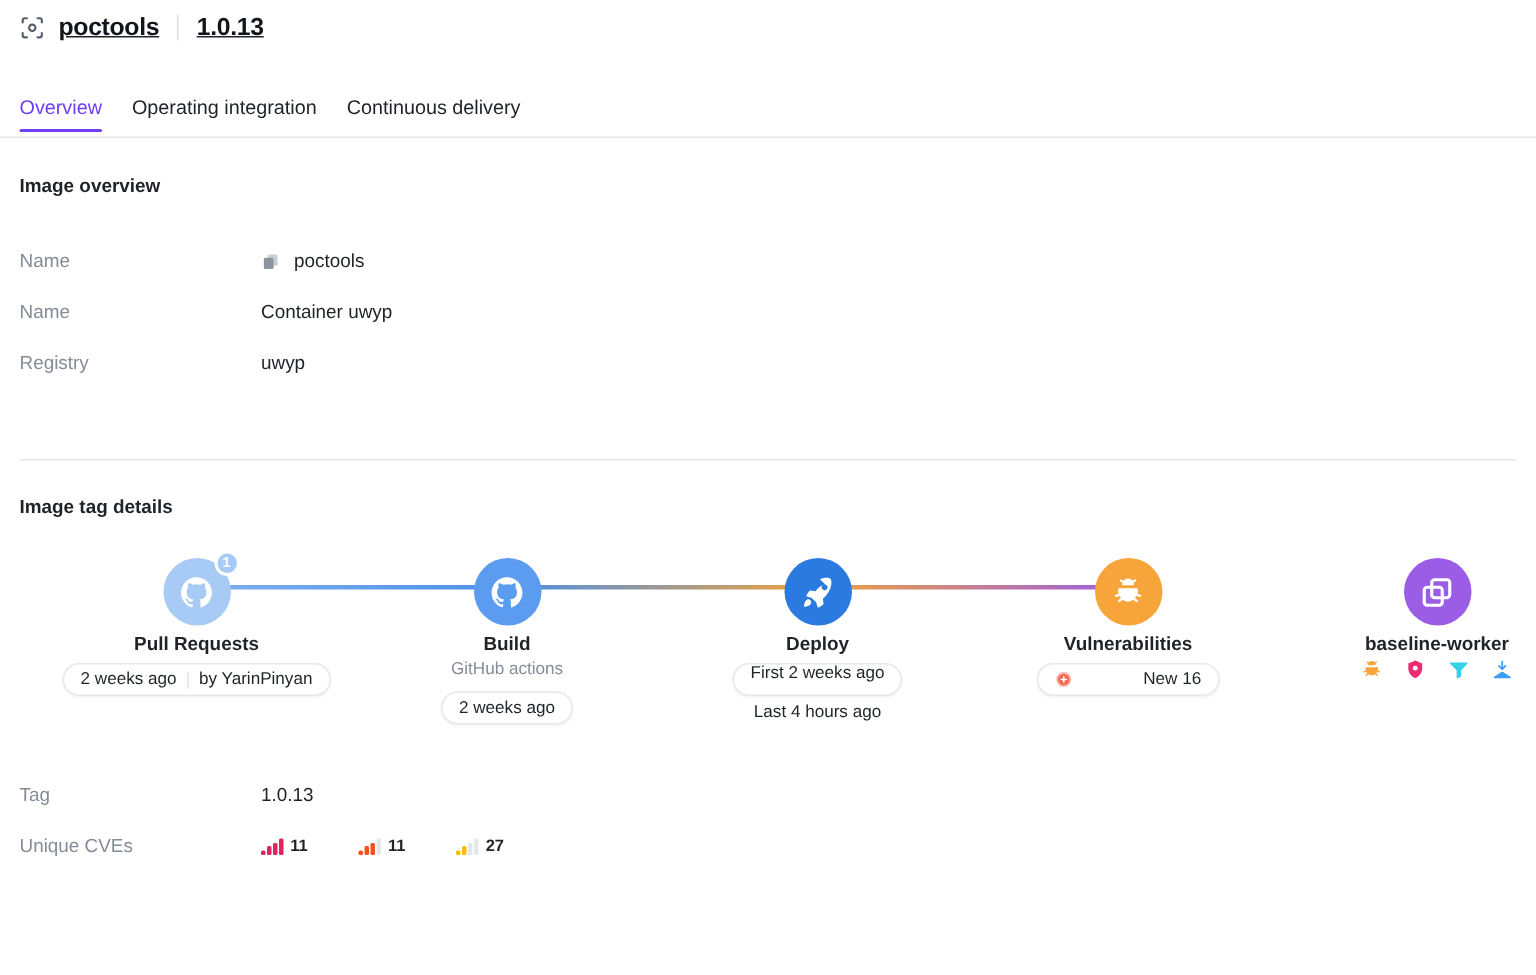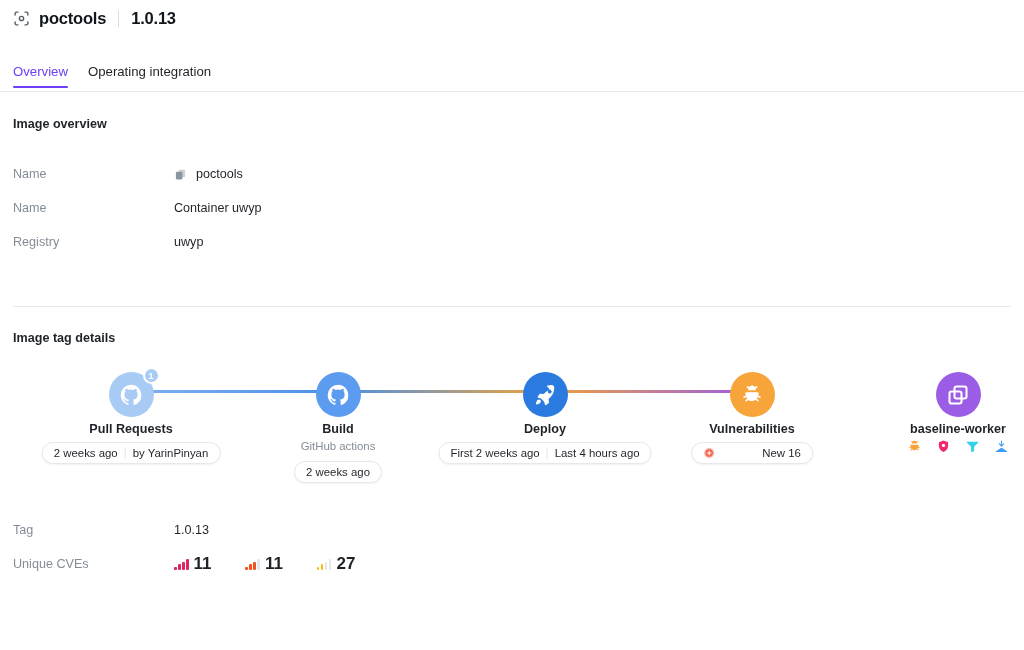--- a/index.html
+++ b/index.html
@@ -3,21 +3,21 @@
 <meta charset="utf-8">
 <style>
   * { box-sizing: border-box; margin: 0; padding: 0; }
   html, body {
     width: 1024px; height: 650px;
     background: #ffffff;
     font-family: "Liberation Sans", sans-serif;
     color: #1f2328;
     overflow: hidden;
   }
-  .page { position: relative; width: 1024px; height: 578px; }
+  .page { position: relative; width: 1024px; height: 578px; text-decoration: underline; }
 
   
   .header { display: flex; align-items: center; gap: 9px; padding: 6px 0 0 13px; height: 30px; }
   .scan-icon { width: 17px; height: 17px; display: block; color: #57606a; flex: none; }
   .app-title { font-size: 16.5px; font-weight: 700; letter-spacing: -0.2px; color: #10161c; }
   .title-sep { width: 1px; height: 17px; background: #d8dde3; margin: 0 3px; }
   .app-version { font-size: 16.5px; font-weight: 700; letter-spacing: -0.2px; color: #10161c; }
 
   
   .tabbar { position: absolute; top: 64px; left: 0; width: 1024px; height: 28px;
@@ -73,21 +73,21 @@
           box-shadow: 0 1px 2px rgba(27,31,36,.06); }
   .pill .sep { width: 1px; height: 11px; background: #dfe3e8; }
   .pill .dot-icon { width: 12px; height: 12px; display: block; flex: none; }
 
   .mini-icons { position: absolute; top: 67px; left: 0; transform: translateX(-50%);
                 display: flex; align-items: center; gap: 14px; }
   .mini-icons svg { width: 15px; height: 15px; display: block; }
 
   
   .cve-group { display: flex; align-items: center; gap: 34px; }
-  .cve-item { display: flex; align-items: center; gap: 5px; font-size: 17px;
+  .cve-item { display: flex; align-items: center; gap: 5px; font-size: 11px;
               font-weight: 700; color: #1f2328; }
   .sigbars { display: flex; align-items: flex-end; gap: 1.5px; height: 11px; }
   .sigbars i { display: block; width: 2.5px; border-radius: 1px; }
   .sigbars i:nth-child(1) { height: 3px; }
   .sigbars i:nth-child(2) { height: 5.5px; }
   .sigbars i:nth-child(3) { height: 8px; }
   .sigbars i:nth-child(4) { height: 11px; }
 </style>
 </head>
 <body>
@@ -104,20 +104,21 @@
     </svg>
     <span class="app-title">poctools</span>
     <span class="title-sep"></span>
     <span class="app-version">1.0.13</span>
   </div>
 
   <div class="tabbar">
     <div class="tabs" id="tabs-host">
         <div class="tab active">Overview</div>
         <div class="tab">Operating integration</div>
+        <div class="tab">Continuous delivery</div>
       </div>
   </div>
 
   <div class="section-title ov-title">Image overview</div>
   <div class="rows overview" id="overview-rows">
       <div class="row">
         <div class="row-label">Name</div>
         <div class="row-value">
           <span style="display: flex;">
             <svg class="copy-icon" viewBox="0 0 24 24" fill="currentColor">
@@ -186,21 +187,21 @@
         </div>
         <div class="node" style="left: 545px;">
           <div class="bubble" style="background: rgb(43, 122, 224);">
             <span style="display: flex;">
               <svg viewBox="0 0 24 24" fill="currentColor">
                 <path d="M13.6 3.1c2.9-1.2 6-1.3 7-.3s.9 4.1-.3 7c-.9 2.2-2.6 4.5-4.7 6.3l.4 3.2c.04.34-.1.68-.38.88l-2.4 1.7c-.5.36-1.2.1-1.36-.5l-.7-2.66-3.18-3.18-2.66-.7c-.6-.16-.86-.86-.5-1.36l1.7-2.4c.2-.28.54-.42.88-.38l3.2.4c1.8-2.1 4.1-3.8 6.3-4.7zM15.4 7.2a1.9 1.9 0 1 0 2.7 2.7 1.9 1.9 0 0 0-2.7-2.7zM4.3 17.3c.9-.9 2.2-1 3-.2s.7 2.1-.2 3c-.7.7-2.4 1.2-3.5 1.4-.4.06-.75-.3-.7-.7.2-1.1.7-2.8 1.4-3.5z"></path>
               </svg>
             </span>
           </div>
           <div class="node-label">Deploy</div>
-          <div class="pill" style="top: 70px;">
+          <div class="pill" style="top: 70px; flex-direction: column;">
             <span>First 2 weeks ago</span>
             <span class="sep"></span>
             <span>Last 4 hours ago</span>
           </div>
         </div>
         <div class="node" style="left: 752px;">
           <div class="bubble" style="background: rgb(247, 164, 58);">
             <span style="display: flex;">
               <svg viewBox="0 0 24 24" fill="currentColor">
                 <path d="M12 2.6c1.2 0 2.25.6 2.88 1.52l1.4-.82a.8.8 0 1 1 .8 1.38l-1.4.82c.14.44.22.9.22 1.4v.3H8.1v-.3c0-.5.08-.96.22-1.4l-1.4-.82a.8.8 0 0 1 .8-1.38l1.4.82A3.47 3.47 0 0 1 12 2.6zM6.3 9.2h11.4c.6 0 1.05.5 1.02 1.08-.04.9-.2 1.77-.47 2.57l2.02.6a.8.8 0 0 1-.46 1.53l-2.25-.66a7.6 7.6 0 0 1-.9 1.4l1.7 1.36a.8.8 0 1 1-1 1.25l-1.84-1.47A5.9 5.9 0 0 1 12 18.1c-1.4 0-2.7-.45-3.52-1.2L6.64 18.3a.8.8 0 1 1-1-1.25l1.7-1.36a7.6 7.6 0 0 1-.9-1.4l-2.25.66a.8.8 0 0 1-.46-1.53l2.02-.6a10 10 0 0 1-.47-2.57A1.04 1.04 0 0 1 6.3 9.2z"></path>

